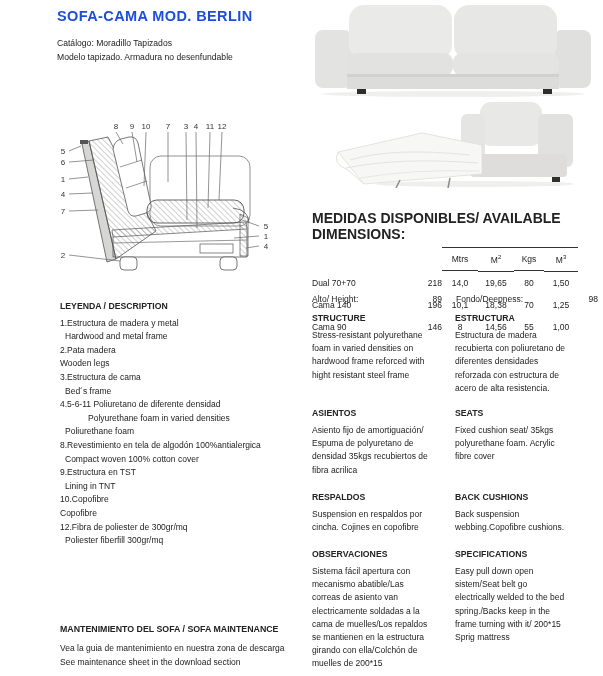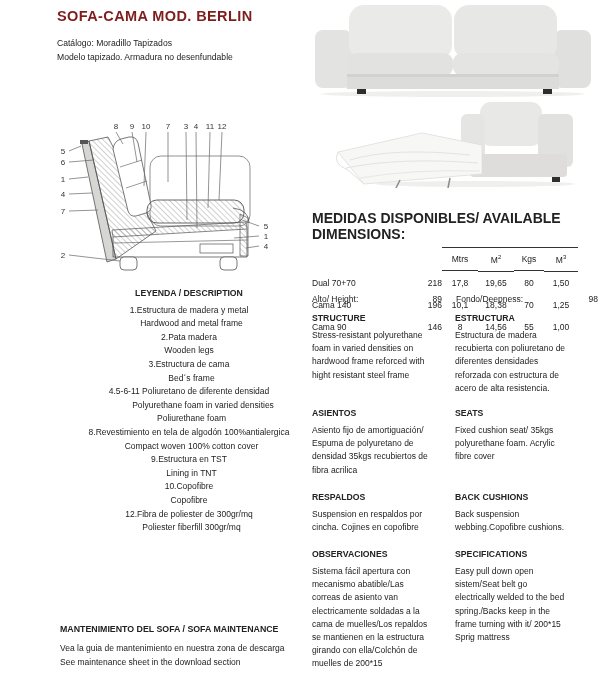--- a/index.html
+++ b/index.html
@@ -1,38 +1,38 @@
 <!DOCTYPE html>
 <html><head>
 <meta charset="utf-8">
 <style>
   html,body{margin:0;padding:0;background:#fff;}
   .page{position:relative;width:603px;height:676px;background:#ffffff;overflow:hidden;
         font-family:"Liberation Sans","DejaVu Sans",sans-serif;color:#222;}
   .abs{position:absolute;}
-  .title{left:57px;top:8px;font-size:14.5px;font-weight:bold;letter-spacing:.4px;color:#7f1d1d;}
+  .title{left:57px;top:8px;font-size:14.5px;font-weight:bold;letter-spacing:.4px;color:#1d4ed8;}
   .catline1{left:57px;top:38px;font-size:8.6px;}
   .catline2{left:57px;top:52px;font-size:8.6px;}
   
   .medidas{left:312px;top:210px;width:286px;font-size:8.5px;}
   .medidas-heading{font-size:14px;font-weight:bold;margin-bottom:5px;}
   .dimgrid{display:grid;grid-template-columns:96px 34px 36px 36px 30px 34px;align-items:center;}
   .dimgrid .c{padding:6px 0;}
   .num{text-align:center;}
   .rt{text-align:right;}
   .hdr .c3,.hdr .c4,.hdr .c5,.hdr .c6{border-top:1px solid #333;border-bottom:1px solid #333;font-weight:normal;}
   sup{font-size:6px;}
   .altorow{left:312px;top:294px;width:286px;font-size:8.5px;display:grid;
            grid-template-columns:96px 34px 14px 88px 54px;}
   
   .section{width:288px;display:grid;grid-template-columns:118px 112px;column-gap:25px;}
   .sec-title{font-size:8.7px;font-weight:bold;margin-bottom:6px;}
   .sec-body{font-size:8.5px;line-height:13.2px;overflow-wrap:break-word;}
   
-  .legend{left:60px;top:287px;width:258px;font-size:8.5px;line-height:13.6px;text-align:center;}
+  .legend{left:60px;top:300px;width:258px;font-size:8.5px;line-height:13.6px;}
   .legend-heading{font-size:8.7px;font-weight:bold;margin-bottom:3px;}
   .legend .es{white-space:nowrap;}
   .legend .en{white-space:nowrap;padding-left:5px;color:#222;}
   .legend .en-deep{padding-left:28px;}
   .legend .en-flush{padding-left:0;}
   .maint{left:60px;top:622px;width:300px;font-size:8.5px;line-height:14px;}
   .maint-heading{font-size:8.8px;font-weight:bold;margin-bottom:5px;}
   svg{display:block;}
   .dlabel{font-size:8px;fill:#333;font-family:"Liberation Sans","DejaVu Sans",sans-serif;}
 </style>
@@ -162,21 +162,21 @@
       <div class="c c1"></div>
         <div class="c c2"></div>
       <div class="c c3 num">Mtrs</div>
       <div class="c c4 num"><span>M</span><sup>2</sup></div>
       <div class="c c5 num">Kgs</div>
       <div class="c c6 num"><span>M</span><sup>3</sup></div>
     </div>
     <div class="dimgrid">
       <div class="c">Dual 70+70</div>
       <div class="c rt">218</div>
-      <div class="c num">17,8</div>
+      <div class="c num">14,0</div>
       <div class="c num">19,65</div>
       <div class="c num">80</div>
       <div class="c num">1,50</div>
     </div>
     <div class="dimgrid">
       <div class="c">Cama 140</div>
       <div class="c rt">196</div>
       <div class="c num">10,1</div>
       <div class="c num">18,38</div>
       <div class="c num">70</div>

